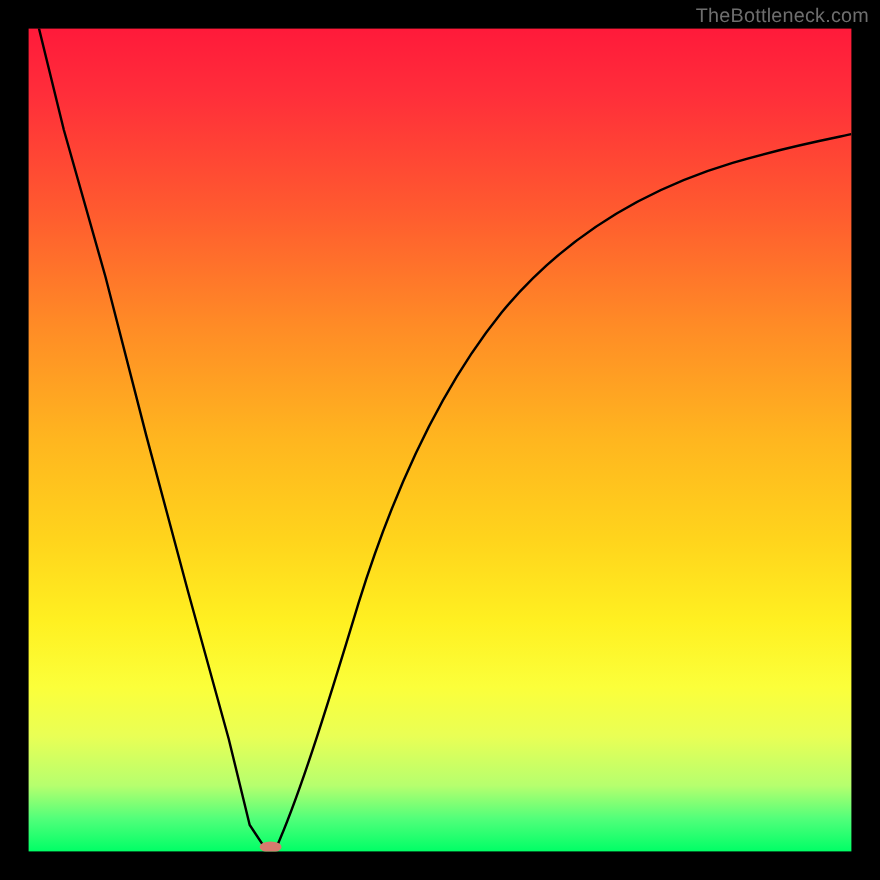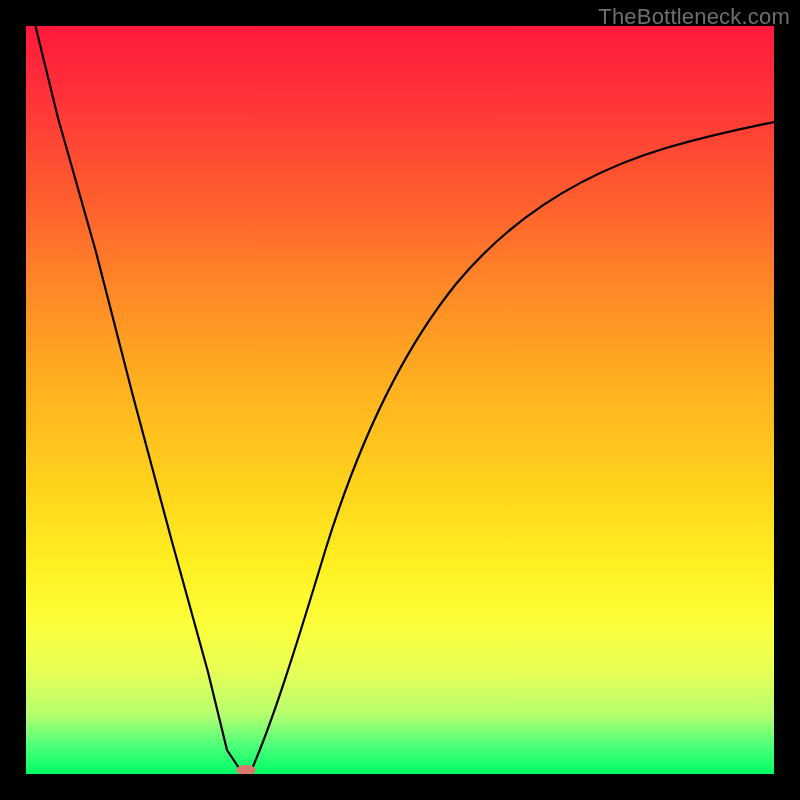--- a/index.html
+++ b/index.html
@@ -30,21 +30,21 @@
       #b6ff6e 92%,
       #52ff7a 96%,
       #00ff66 100%
     );
   }
   .watermark {
     position: absolute;
     top: 4px;
     right: 10px;
     color: #6e6e6e;
-    font-size: 22px;
+    font-size: 18px;
     letter-spacing: 0.2px;
     font-weight: 500;
     z-index: 5;
   }
   svg.overlay {
     position: absolute;
     left: 0;
     top: 0;
     width: 748px;
     height: 748px;

